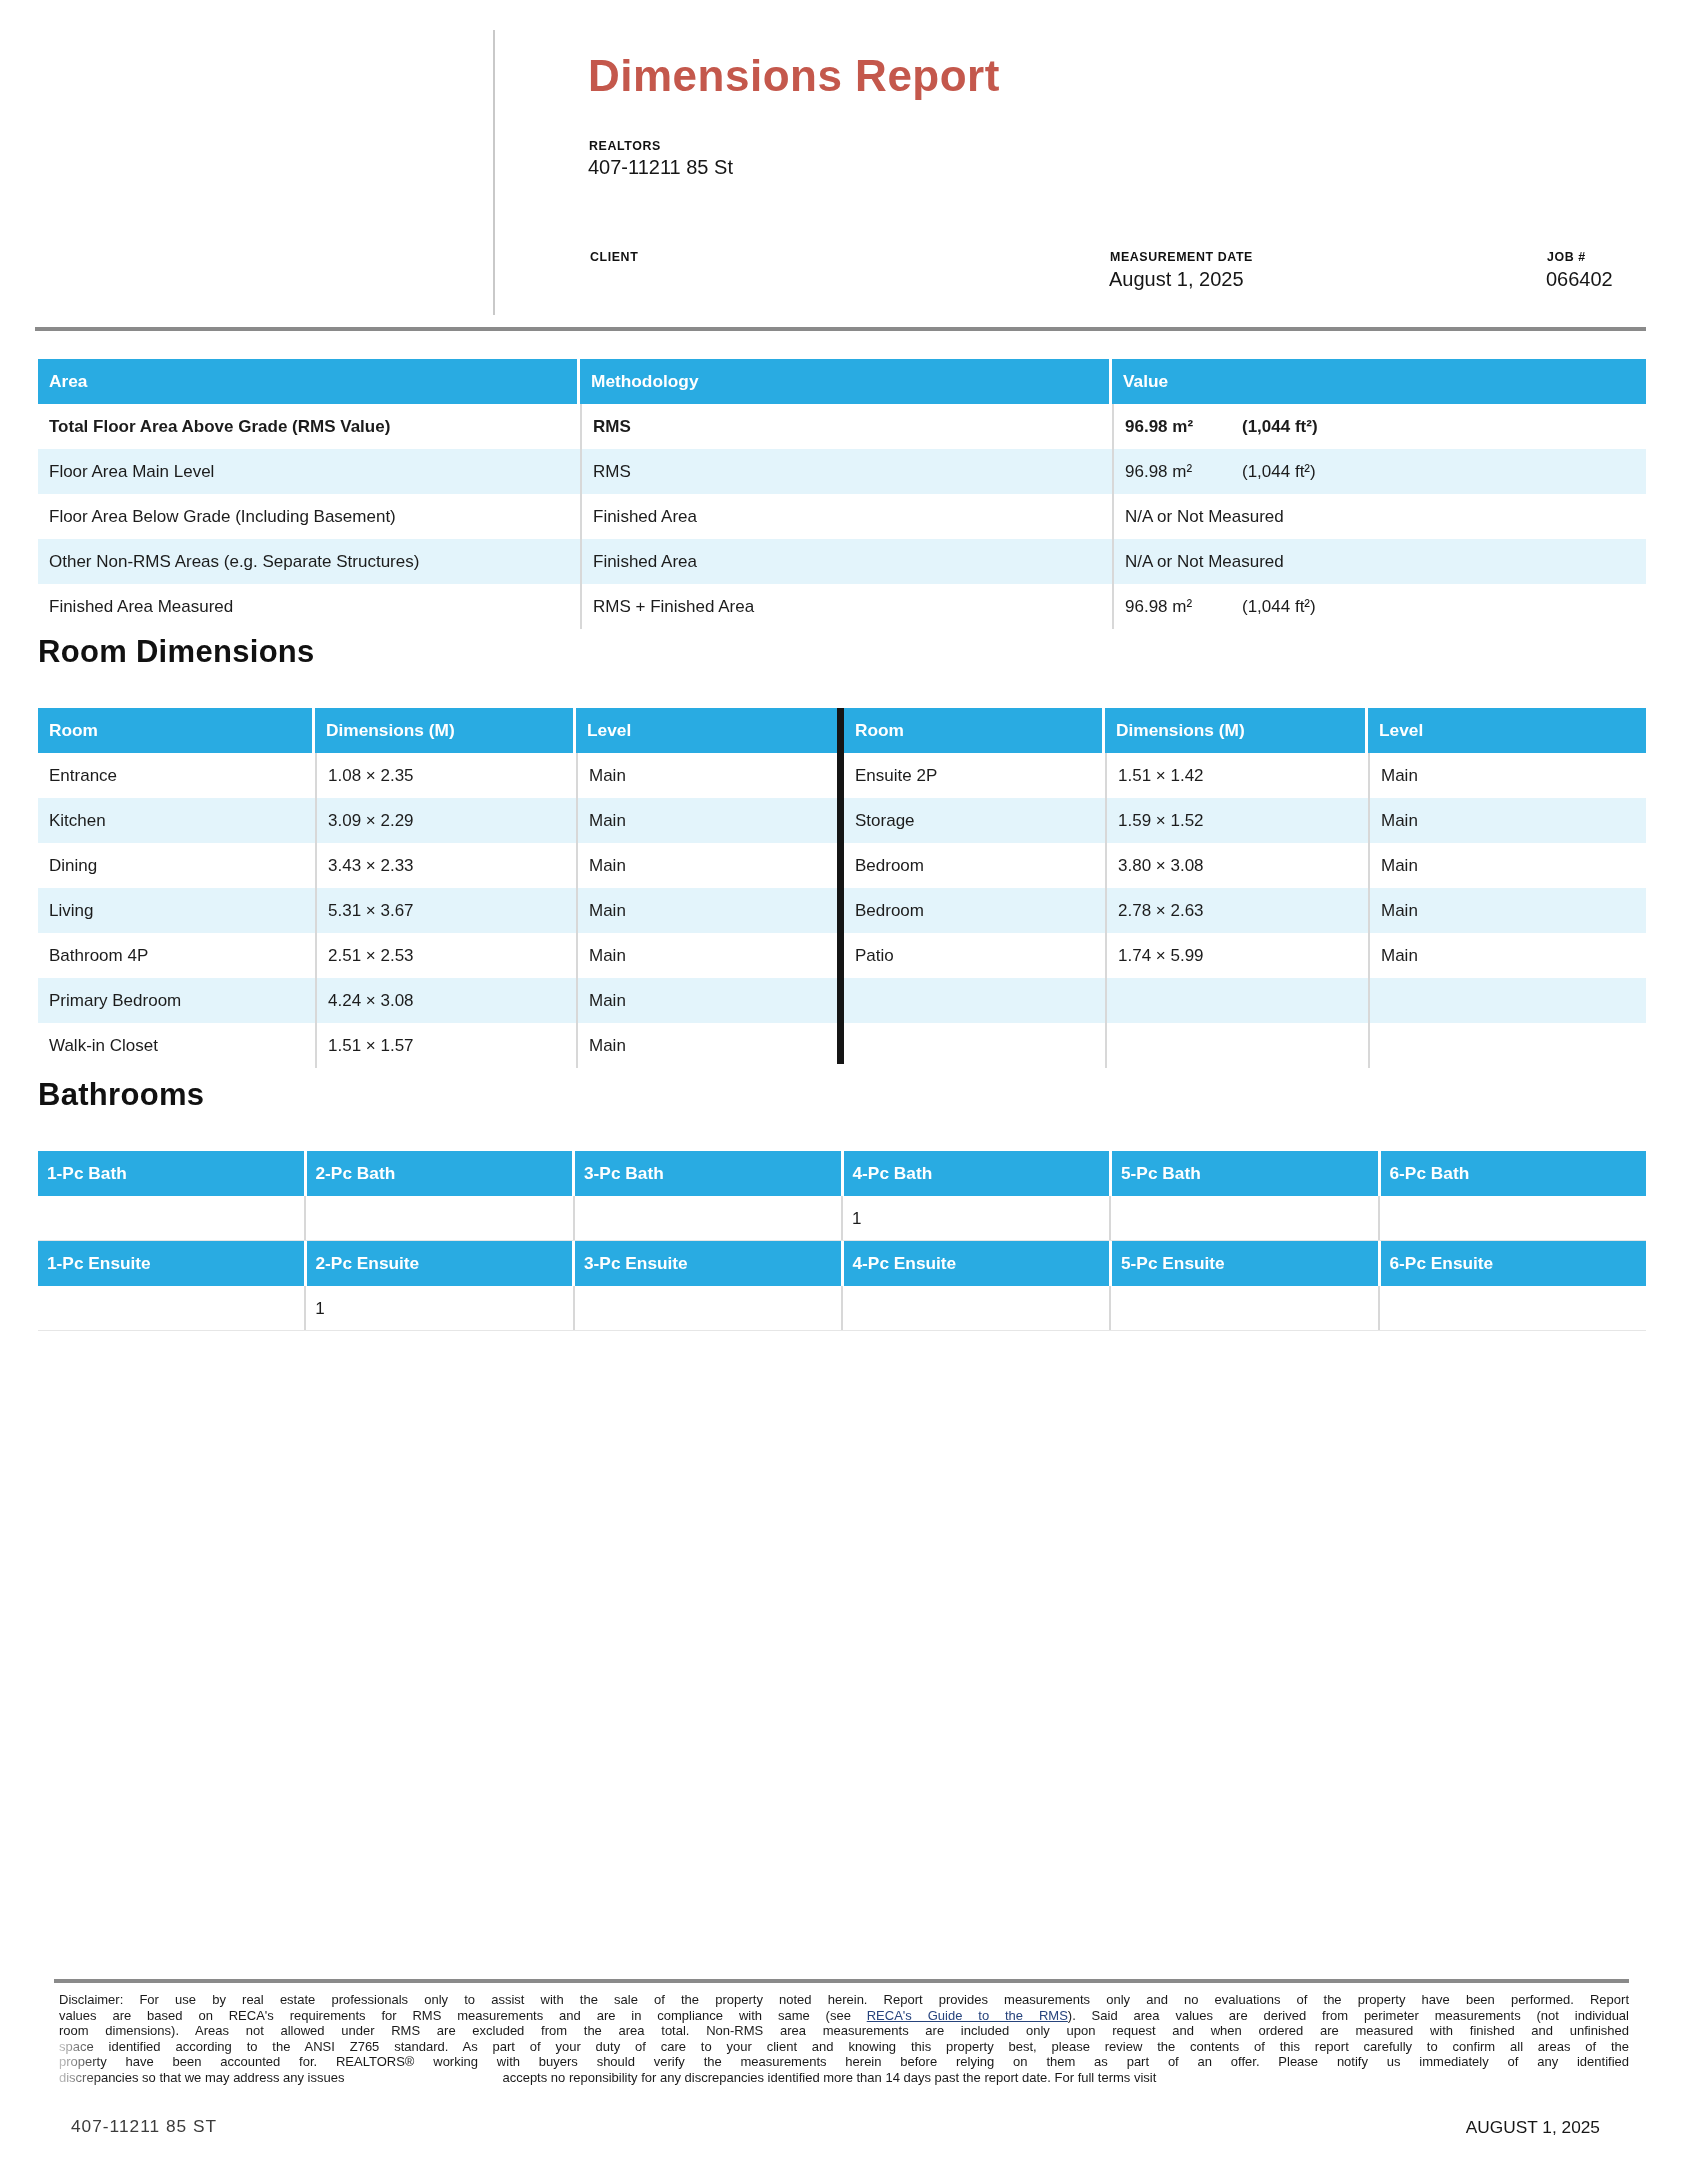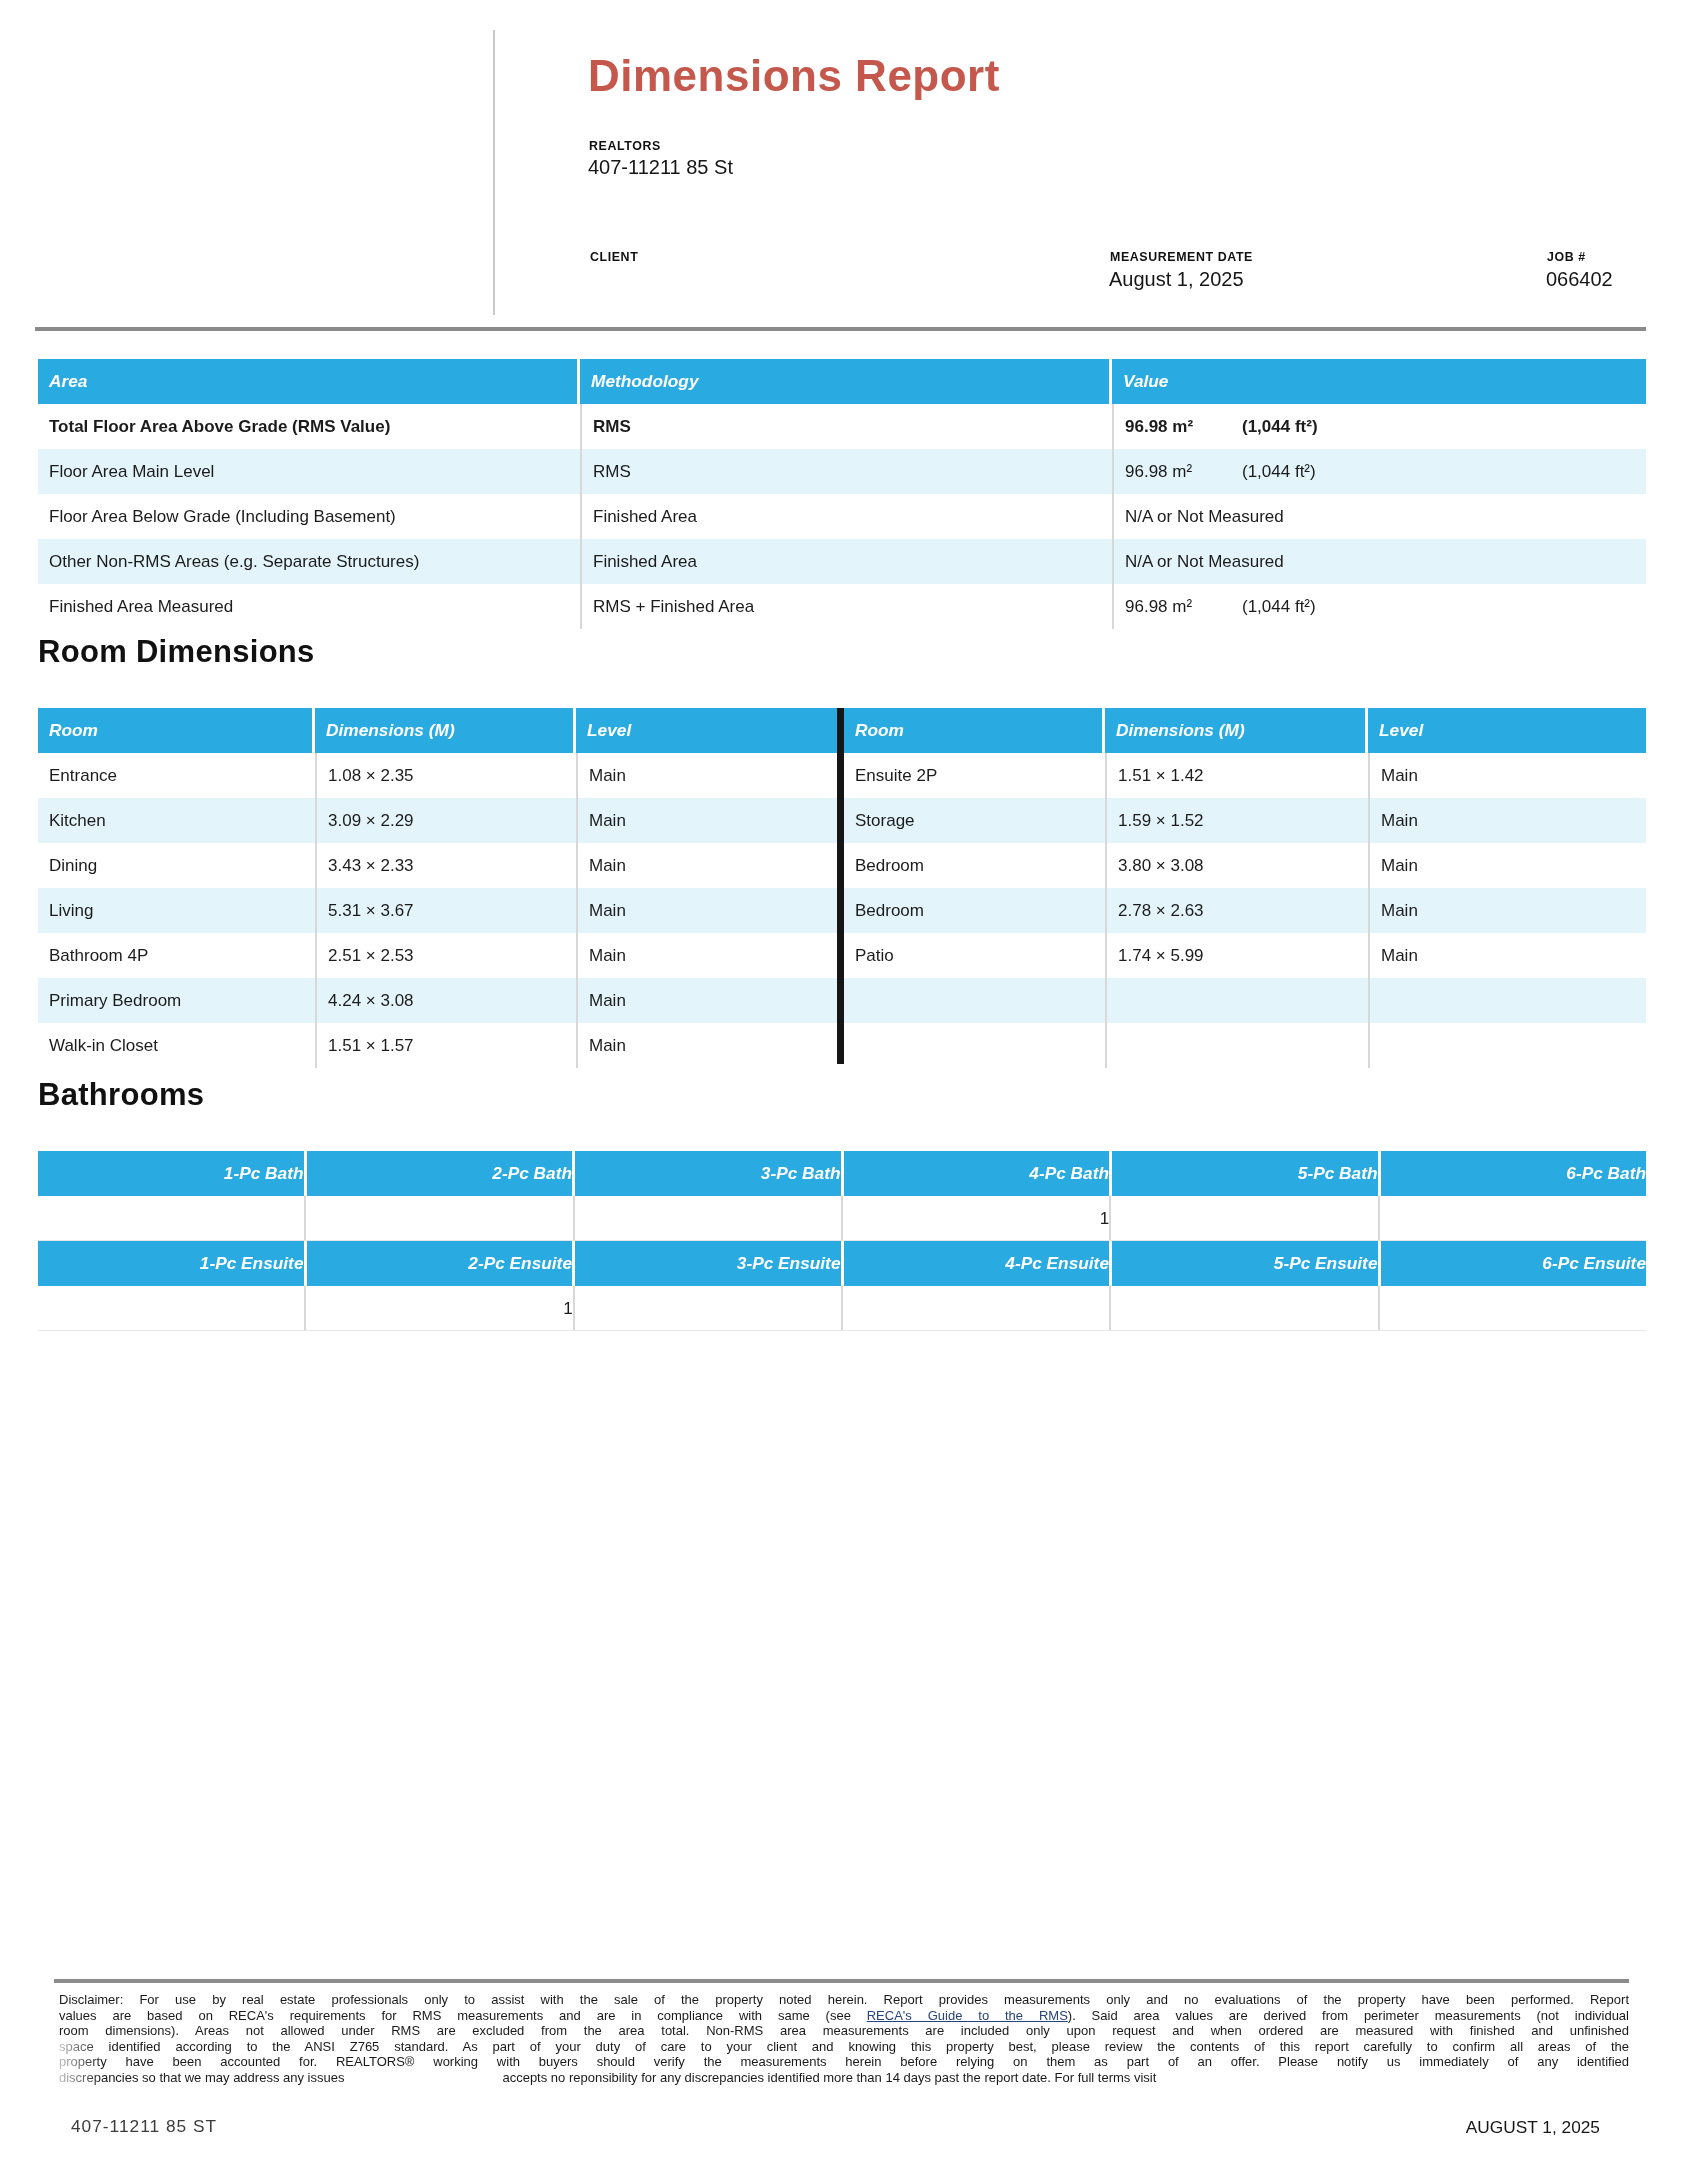--- a/index.html
+++ b/index.html
@@ -10,26 +10,26 @@
   .vline { position:absolute; left:493px; top:30px; width:2px; height:285px; background:#c9c9c9; }
   .title { position:absolute; left:588px; top:51px; font-size:44px; font-weight:bold; color:#C4584C; letter-spacing:0.5px; }
   .small-label { position:absolute; font-size:12.4px; font-weight:bold; letter-spacing:0.6px; color:#111; }
   .big-val { position:absolute; font-size:20px; color:#161616; }
   .hrule { position:absolute; height:4px; background:#8a8a8a; }
 
   
   .tbl { position:absolute; }
   .trow { display:flex; height:45px; }
   .cell { line-height:45px; padding-left:11px; font-size:17px; white-space:nowrap; overflow:hidden; }
-  .th { background:#29ABE2; color:#ffffff; font-weight:bold; font-size:17.3px;font-style:italic; }
+  .th { background:#29ABE2; color:#ffffff; font-weight:bold; font-size:17.3px; }
   .gap { border-right:3px solid #ffffff; }
   .div-l { border-left:2px solid #d8d8d8; }
   .r-alt { background:#E3F4FB; }
   .bold { font-weight:bold; }
-  .center { text-align:right; padding-left:0; }
+  .center { text-align:left; padding-left:9px; }
   .m-part { display:inline-block; min-width:117px; }
 
   
   .ac1 { width:542px; } .ac2 { width:532px; } .ac3 { flex:1; }
   
   .rl1 { width:277px; } .rl2 { width:261px; } .rl3 { flex:1; }
   .rr1 { width:261px; } .rr2 { width:263px; } .rr3 { flex:1; }
 
   .h2 { position:absolute; font-size:31px; font-weight:bold; color:#111; letter-spacing:0.3px; }
   .blackbar { position:absolute; left:837px; top:708px; width:7px; height:356px; background:#151515; }

